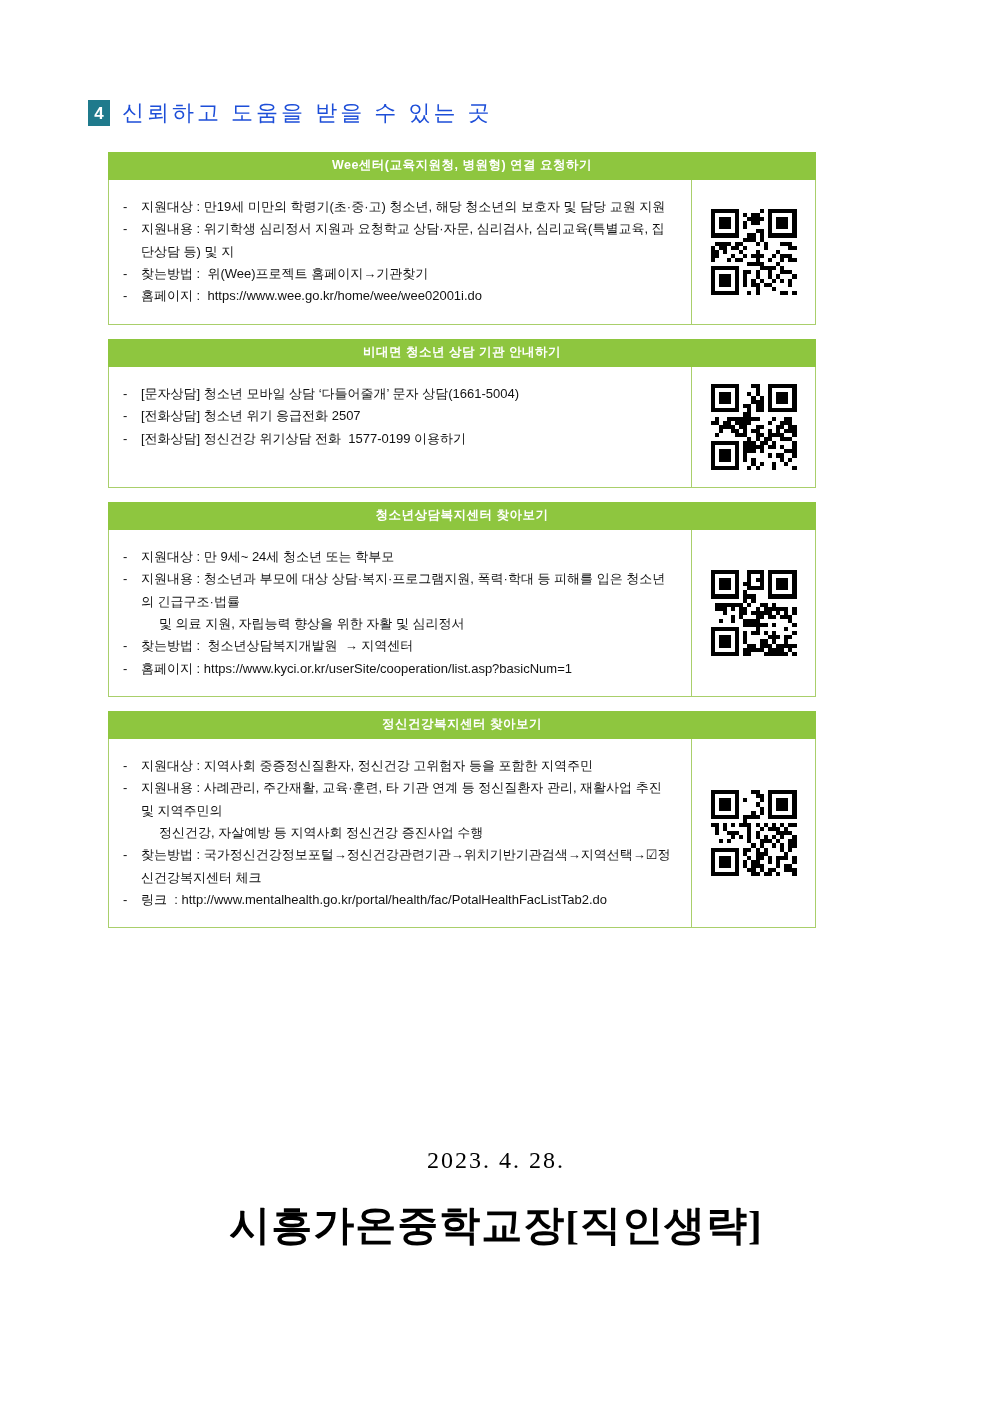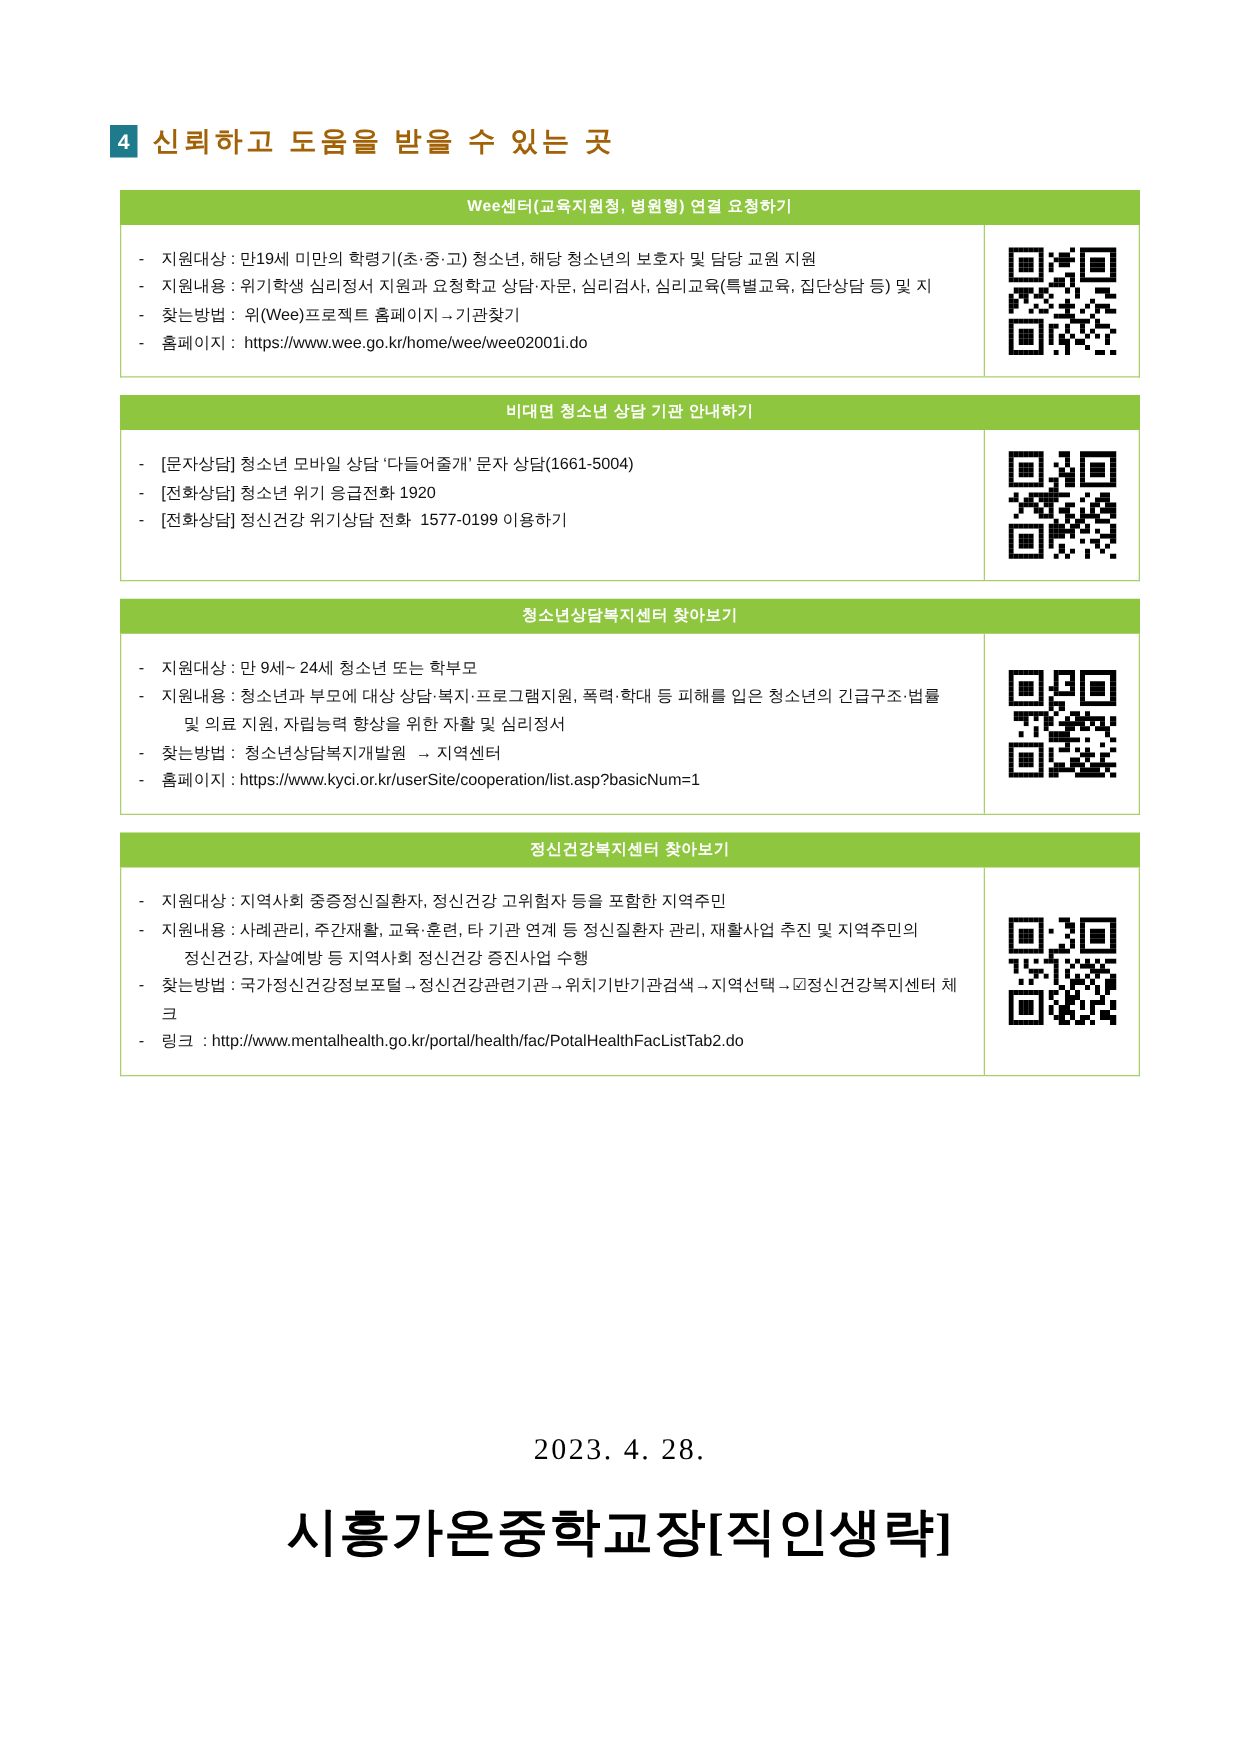--- a/index.html
+++ b/index.html
@@ -39,31 +39,31 @@
     color: #ffffff;
     font-size: 17px;
     font-weight: bold;
     display: flex;
     align-items: center;
     justify-content: center;
     line-height: 1;
   }
   .title-text {
     font-size: 22px;
-    font-weight: bold;
-    color: #a16207;
+    font-weight: normal;
+    color: #1d4ed8;
     letter-spacing: 3px;
   }
 
   
   .table-wrap {
     position: absolute;
-    left: 96px;
+    left: 108px;
     top: 152px;
-    width: 816px;
+    width: 708px;
   }
   .section {
     position: relative;
   }
   .sec-header {
     background: #8ec63f;
     color: #ffffff;
     font-size: 12.5px;
     font-weight: bold;
     text-align: center;
@@ -614,21 +614,21 @@
       </div>
     </div>
 
     <div class="sec-gap"></div>
 
     <div class="section">
       <div class="sec-header">비대면 청소년 상담 기관 안내하기</div>
       <div class="sec-body">
         <div class="sec-text">
           <div class="line"><span class="dash">-</span><span class="line-body">[문자상담] 청소년 모바일 상담 ‘다들어줄개’ 문자 상담(1661-5004)</span></div>
-          <div class="line"><span class="dash">-</span><span class="line-body">[전화상담] 청소년 위기 응급전화 1920</span></div>
+          <div class="line"><span class="dash">-</span><span class="line-body">[전화상담] 청소년 위기 응급전화 2507</span></div>
           <div class="line"><span class="dash">-</span><span class="line-body">[전화상담] 정신건강 위기상담 전화  1577-0199 이용하기</span></div>
         </div>
         <div class="sec-qr">
           <div class="qr" style="grid-template-columns: repeat(21, 1fr); grid-template-rows: repeat(21, 1fr);">
               <i></i>
               <i></i>
               <i></i>
               <i></i>
               <i></i>
               <i></i>

